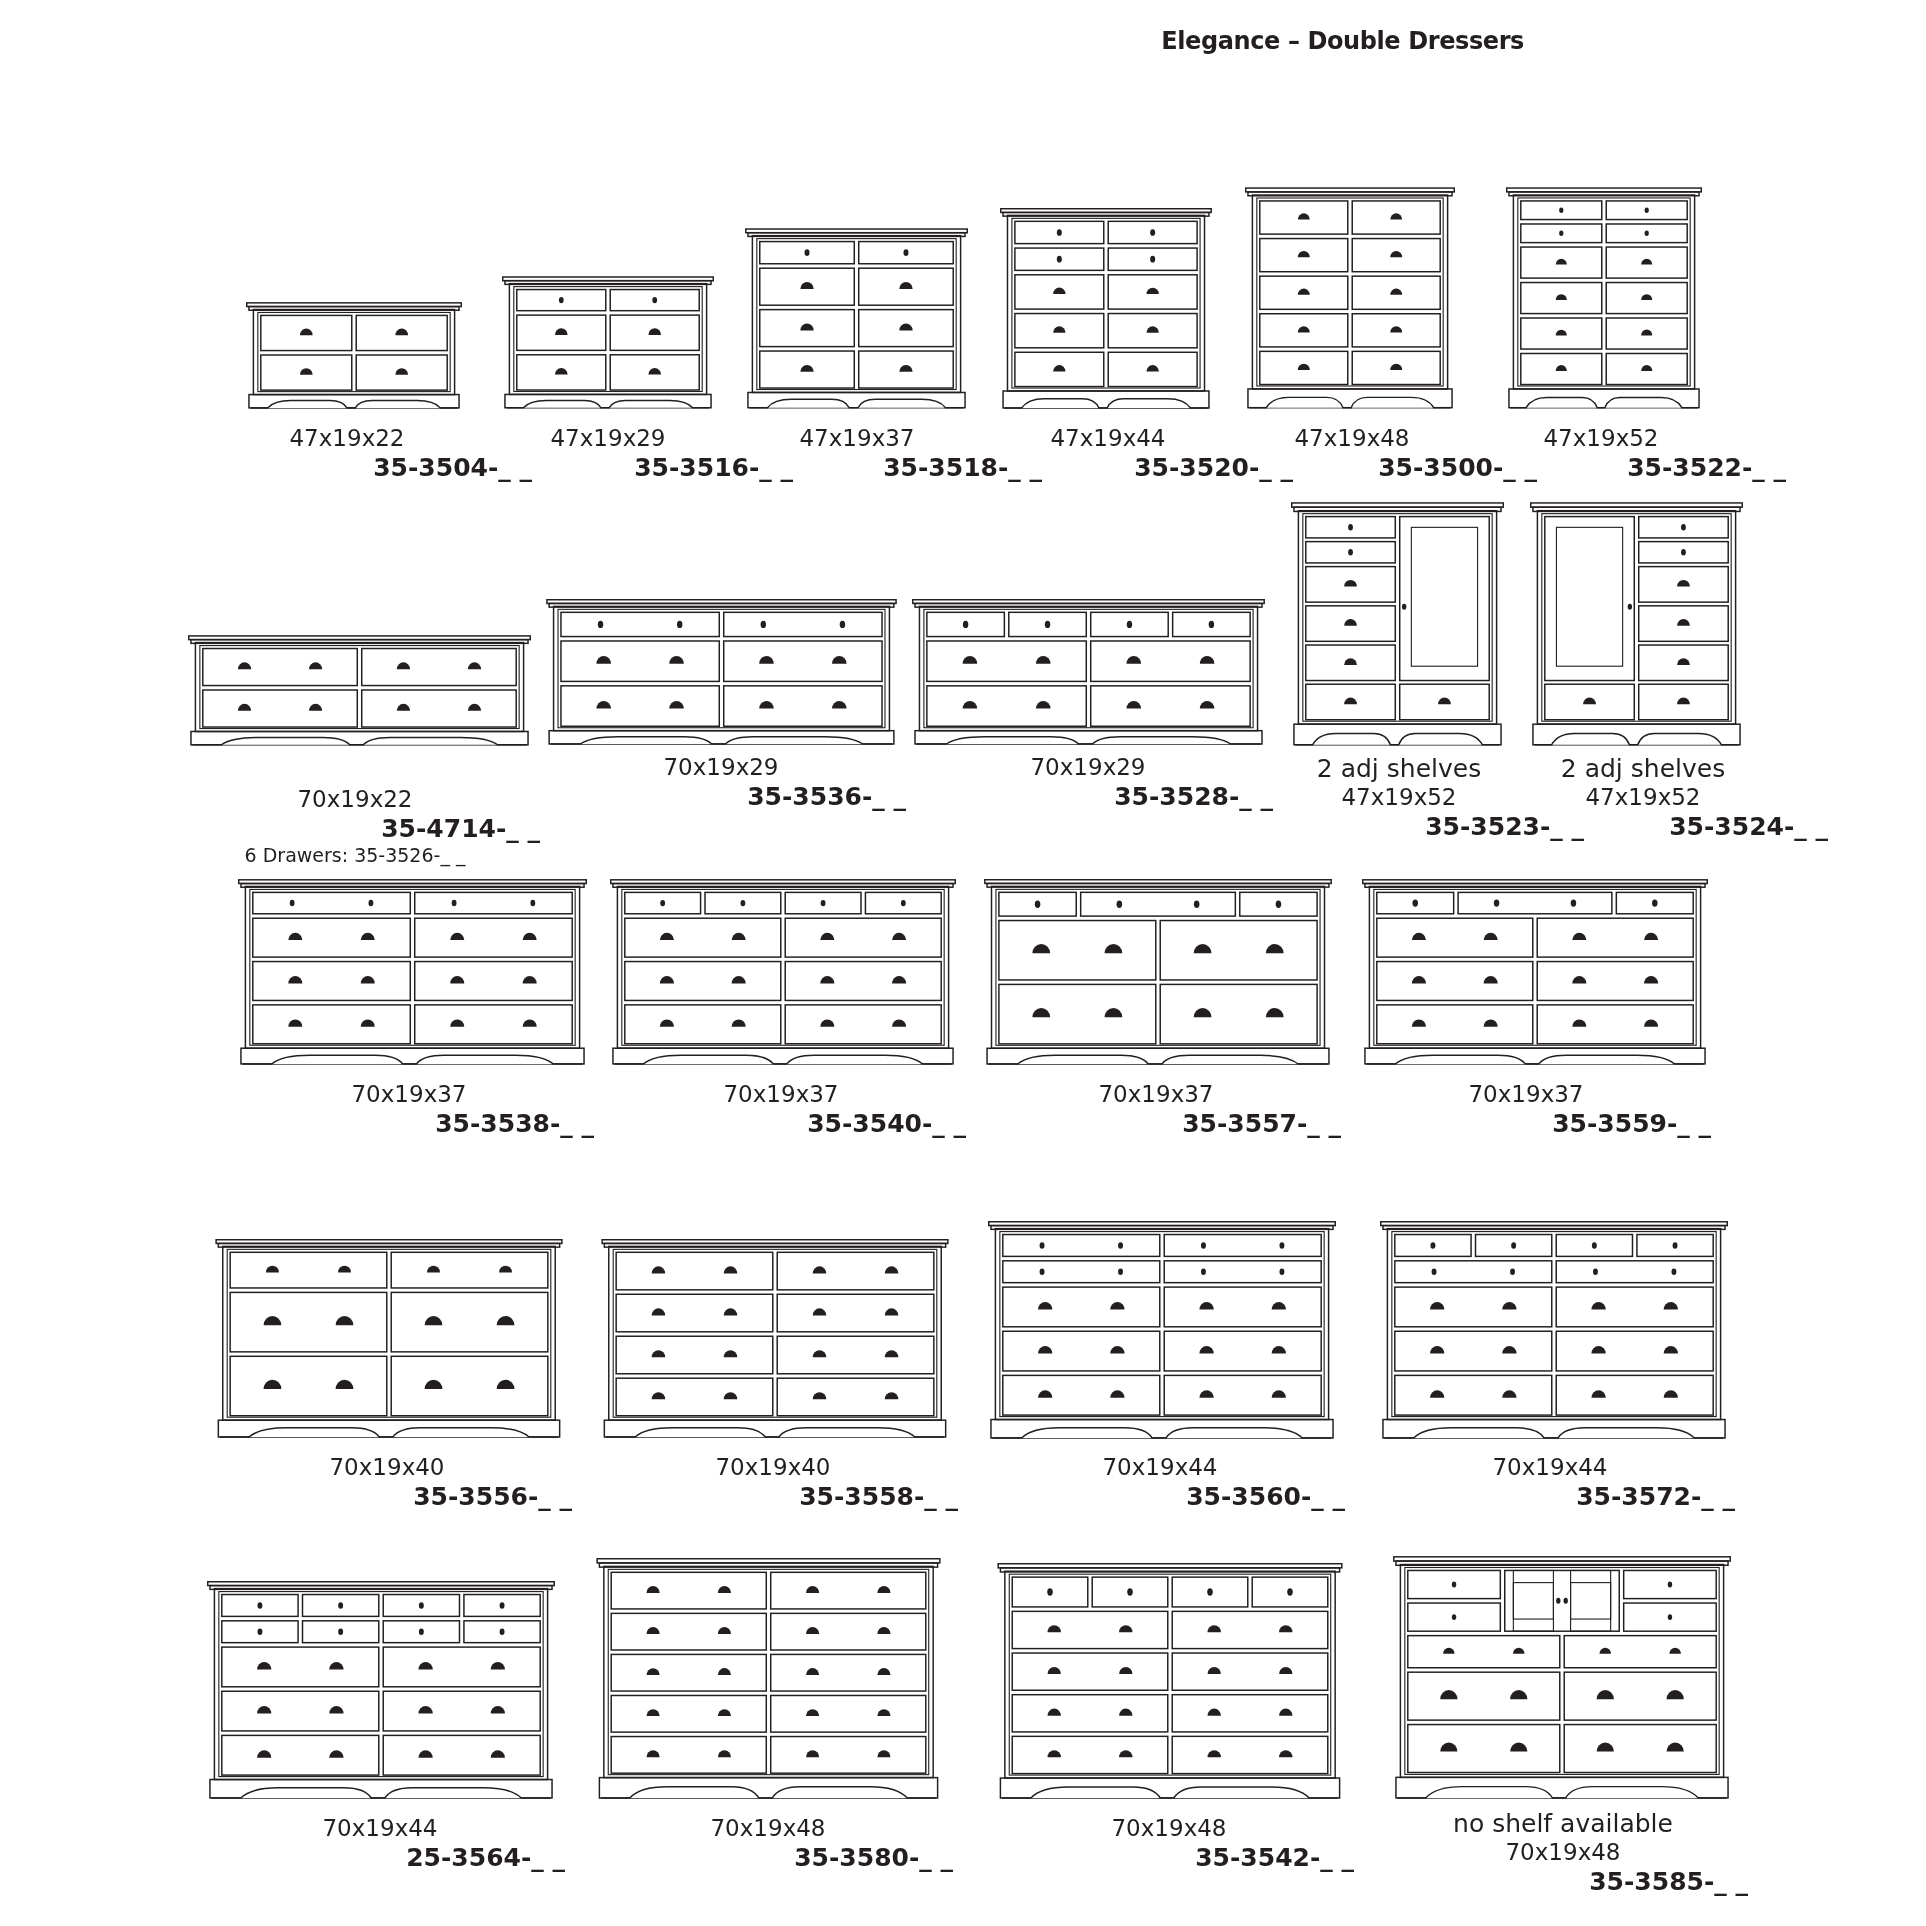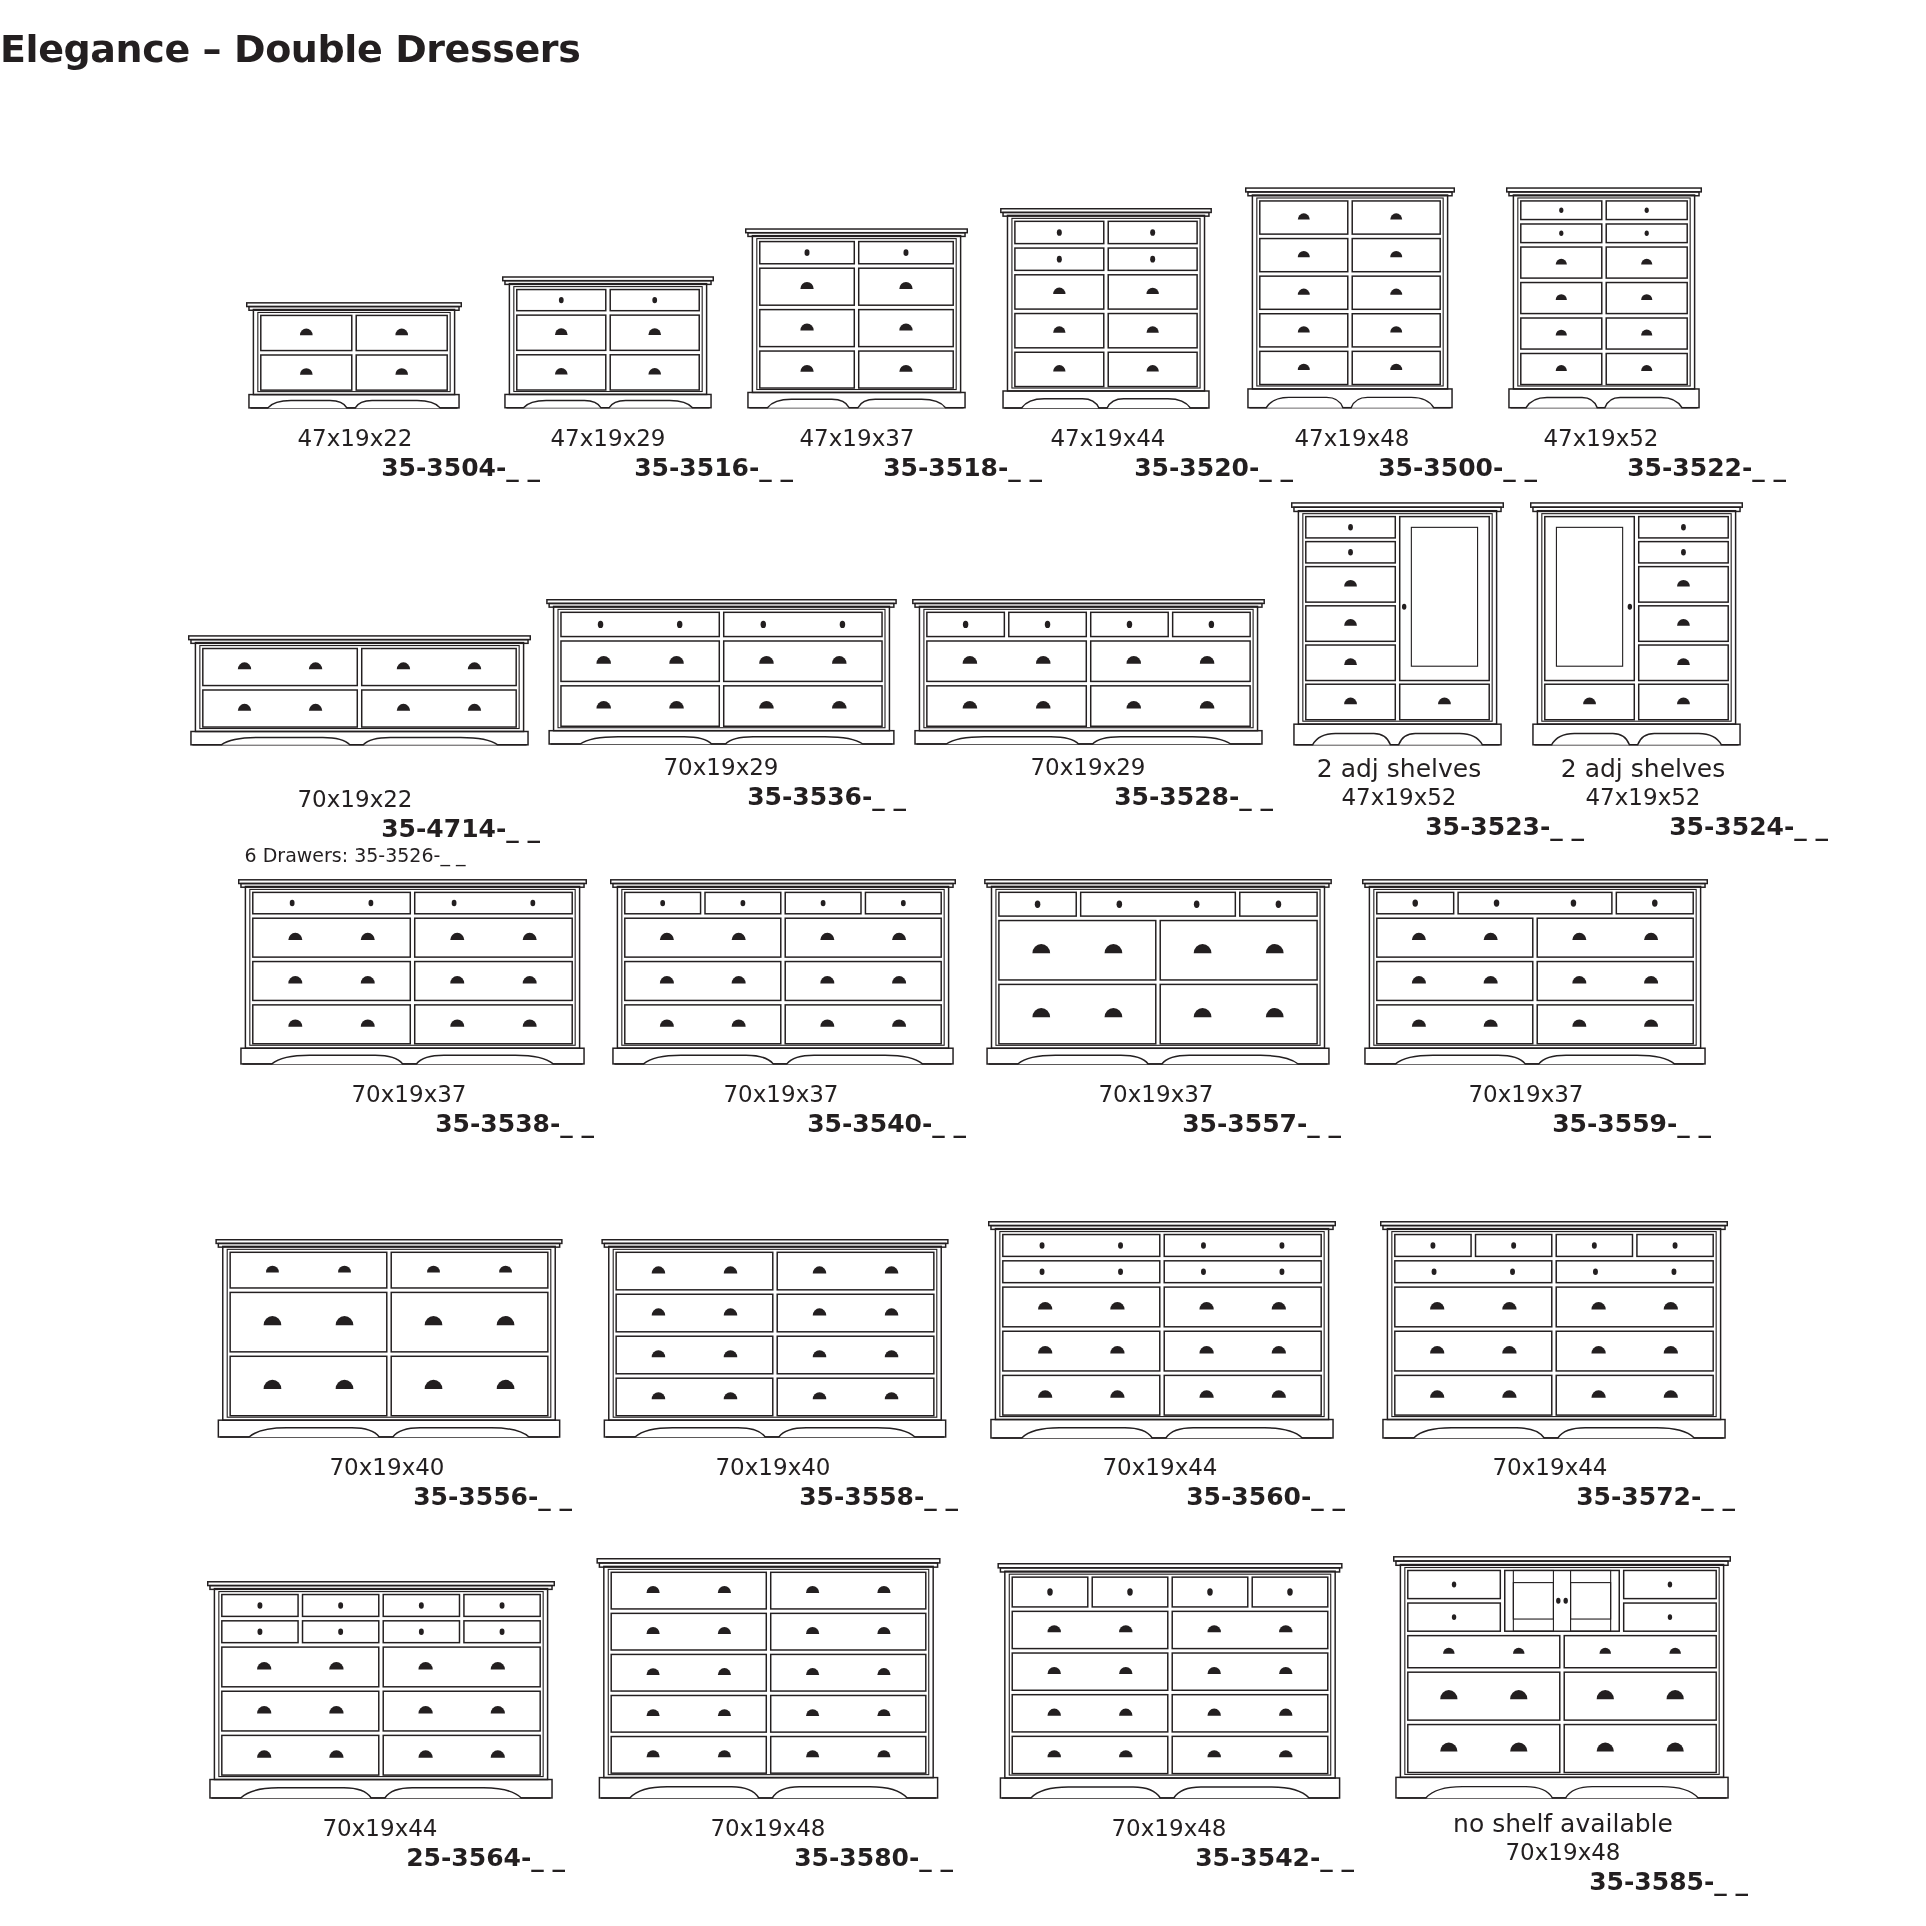--- a/index.html
+++ b/index.html
@@ -1,19 +1,19 @@
 <!DOCTYPE html>
 <html style="font-size:12px"><head>
 <meta charset="utf-8">
 <style>
   html, body { margin:0; padding:0; background:#ffffff; }
   body { width:1926px; height:1926px; position:relative; overflow:hidden;
          font-family:"DejaVu Sans", "Liberation Sans", sans-serif; color:#231f20; }
-  #title { position:absolute; left:0; top:27px; width:1524px; text-align:left;
-           font-size:38px; font-weight:bold; letter-spacing:-0.4px; }
+  #title { position:absolute; left:0; top:27px; width:1524px; text-align:right;
+           font-size:24px; font-weight:bold; letter-spacing:-0.4px; }
   .item { position:absolute; }
   .item svg { display:block; overflow:visible; }
   .caption { position:absolute; text-align:center; width:370px; margin-left:-185px; line-height:1; }
   .dim { font-size:23px; font-weight:normal; }
   .note { font-size:25px; }
   .small { font-size:19px; }
   .code { font-size:25px; font-weight:bold;text-align:right; }
 </style>
 </head>
 <body>
@@ -39,21 +39,21 @@
         <g>
           <rect x="20" y="71.5" width="123" height="47.5" fill="none" stroke="#231f20" stroke-width="2"></rect>
           <path d="M72.95,98.24249999999999 A8.549999999999999,8.9775 0 0 1 90.05,98.24249999999999 Z" fill="#231f20"></path>
         </g>
         <g>
           <rect x="149" y="71.5" width="123" height="47.5" fill="none" stroke="#231f20" stroke-width="2"></rect>
           <path d="M201.95,98.24249999999999 A8.549999999999999,8.9775 0 0 1 219.05,98.24249999999999 Z" fill="#231f20"></path>
         </g>
       </svg>
     </div>
-    <div class="caption" style="left: 355px; top: 427px;">
+    <div class="caption" style="left: 347px; top: 427px;">
       <div class="dim" style="margin-bottom: 5.2px;">47x19x22</div>
       <div class="code" style="margin-bottom: 4.4px;">35-3504-_ _</div>
     </div>
     <div class="item" style="left: 502px; top: 276px;">
       <svg width="212" height="132" viewBox="0 0 287 178">
         <rect x="1" y="1" width="285" height="5" fill="none" stroke="#231f20" stroke-width="2"></rect>
         <rect x="4" y="6" width="279" height="5" fill="none" stroke="#231f20" stroke-width="2"></rect>
         <rect x="10" y="10" width="267" height="150" fill="none" stroke="#231f20" stroke-width="2"></rect>
         <rect x="16" y="14" width="255" height="142" fill="none" stroke="#231f20" stroke-width="1.5"></rect>
         <rect x="4" y="160" width="279" height="18" fill="none" stroke="#231f20" stroke-width="2"></rect>

